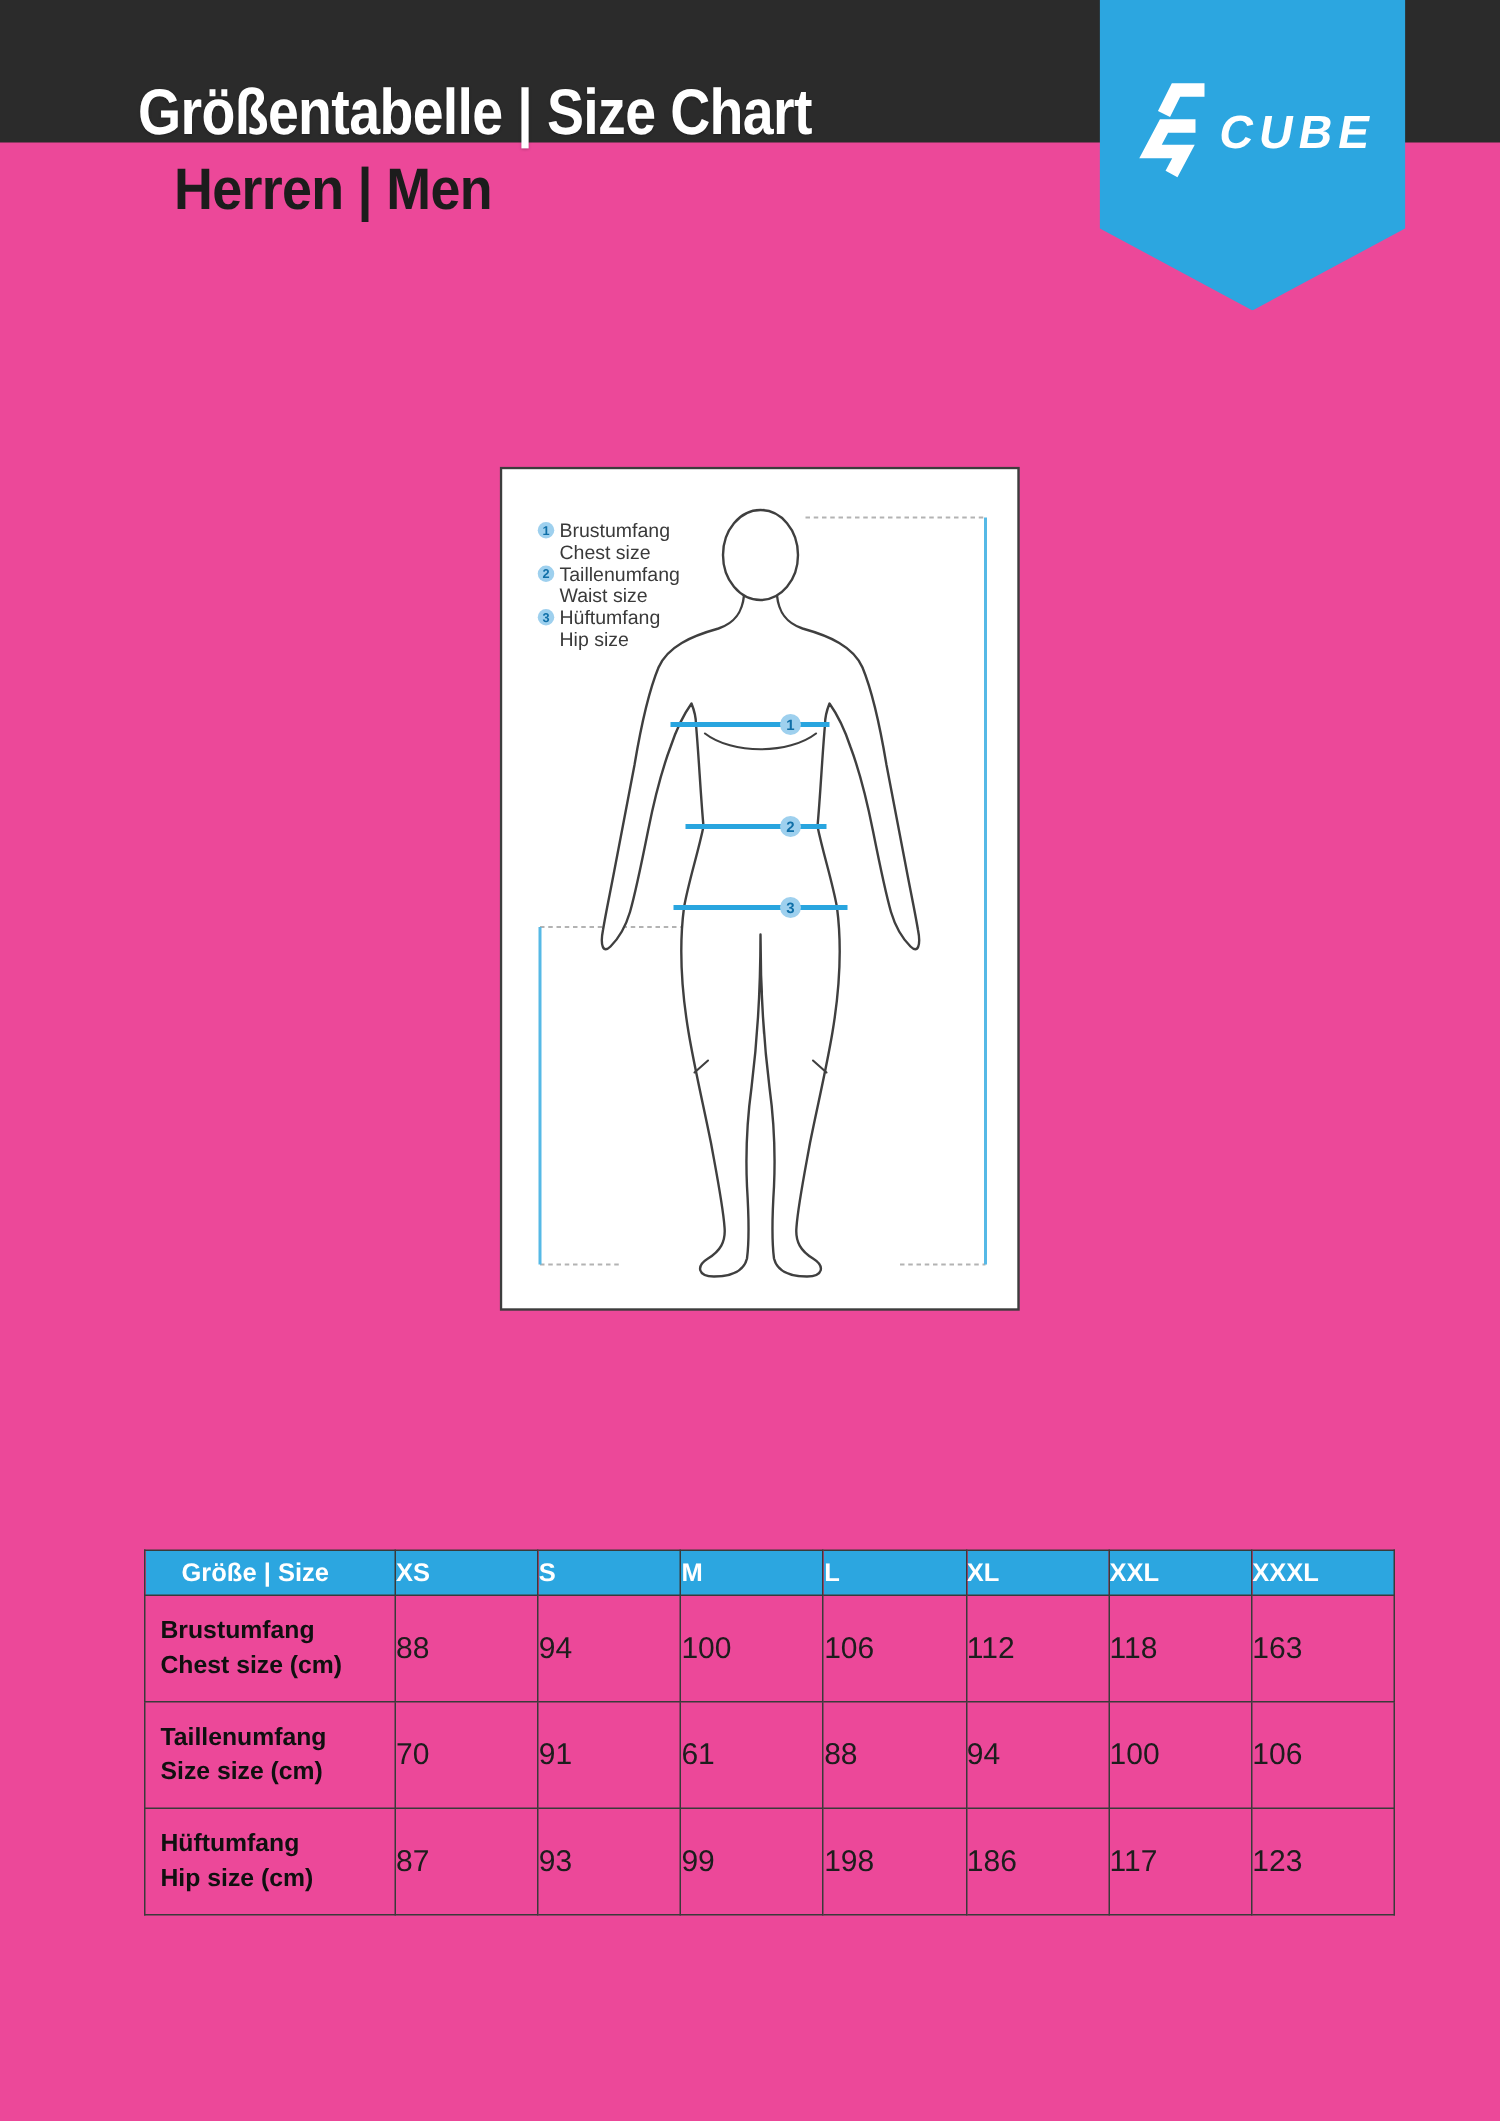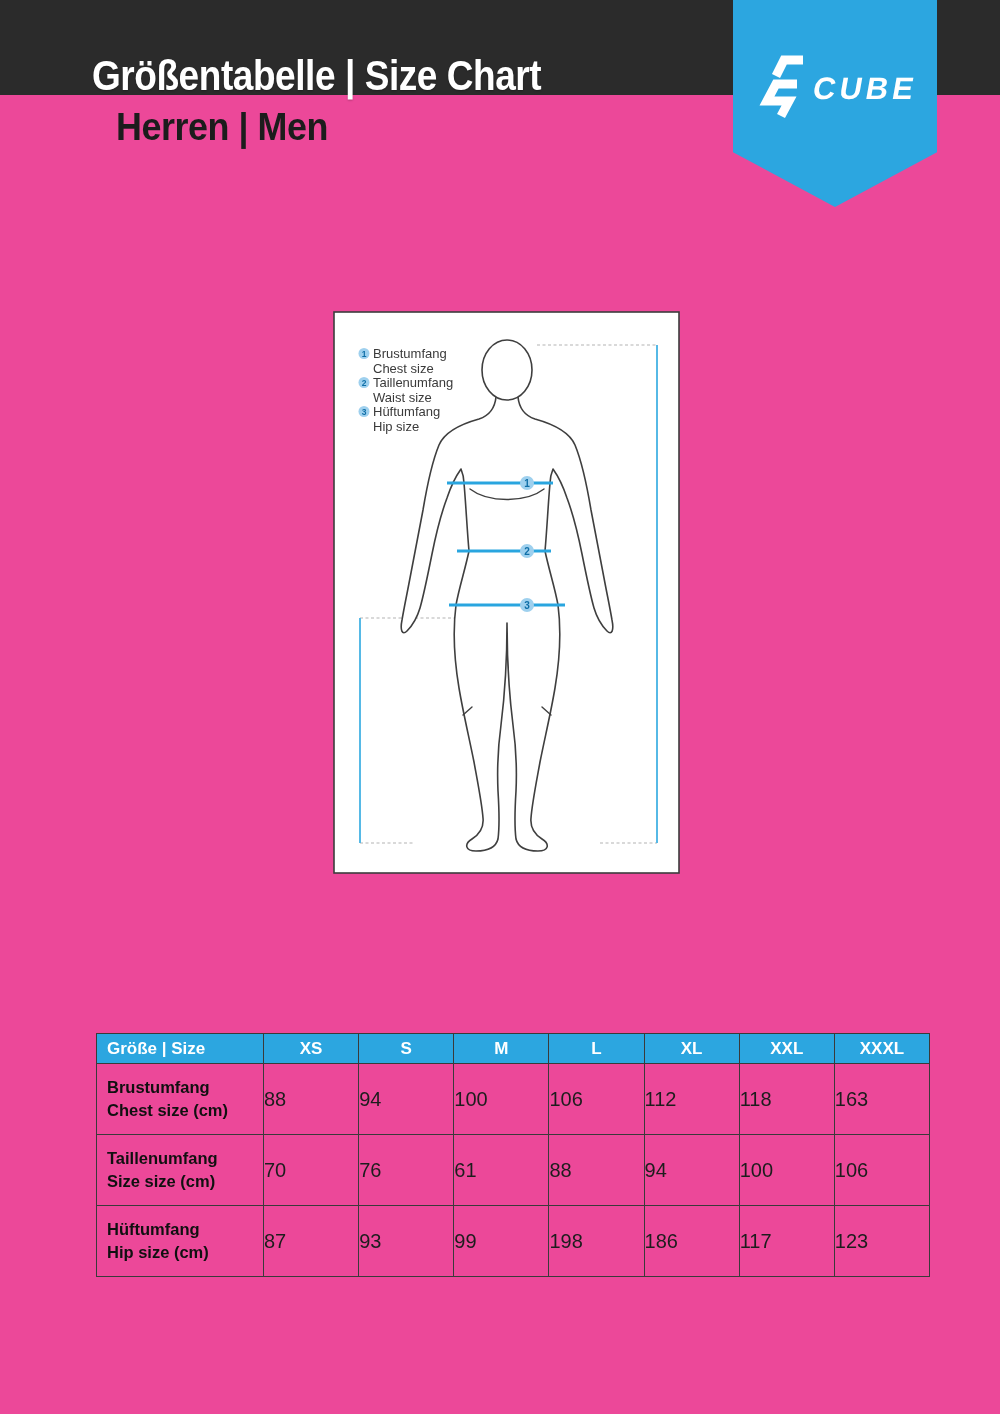--- a/index.html
+++ b/index.html
@@ -33,22 +33,22 @@
   .mline{stroke:var(--line-blue);stroke-width:3.2;fill:none;}
   .mdot{fill:#9ed0ee;}
   .mnum{fill:#0f6fa8;font-weight:bold;text-anchor:middle;}
   .legtext{fill:#3a3a3a;font-size:13px;}
 
   
   table.size-table{position:absolute;left:96px;top:1033px;width:834px;border-collapse:collapse;
                    table-layout:fixed;}
   .size-table th,.size-table td{border:1.5px solid #3a3a3a;overflow:hidden;}
   .size-table thead th{background:var(--accent-blue);color:#fff;font-size:17px;font-weight:bold;
-                       height:29px;text-align:center;padding:0;}
-  .size-table thead th.lbl{text-align:left;padding-left:10px;}
+                       height:29px;text-align:left;padding:0;}
+  .size-table thead th.lbl{text-align:left;padding-left:24px;}
   .size-table tbody td{height:70px;vertical-align:middle;
                        font-size:20px;font-weight:normal;color:#1d1d1d;padding:0;}
   .size-table tbody td.lbl{text-align:left;padding-left:10px;font-size:16.5px;font-weight:bold;
                            line-height:1.4;color:#101010;}
 </style>
 </head>
 <body>
 
 <div class="page">
 
@@ -170,21 +170,21 @@
         <td>112</td>
         <td>118</td>
         <td>163</td>
       </tr>
       <tr>
         <td class="lbl">
           <div>Taillenumfang</div>
           <div>Size size (cm)</div>
         </td>
         <td>70</td>
-        <td>76</td>
+        <td>91</td>
         <td>61</td>
         <td>88</td>
         <td>94</td>
         <td>100</td>
         <td>106</td>
       </tr>
       <tr>
         <td class="lbl">
           <div>Hüftumfang</div>
           <div>Hip size (cm)</div>

